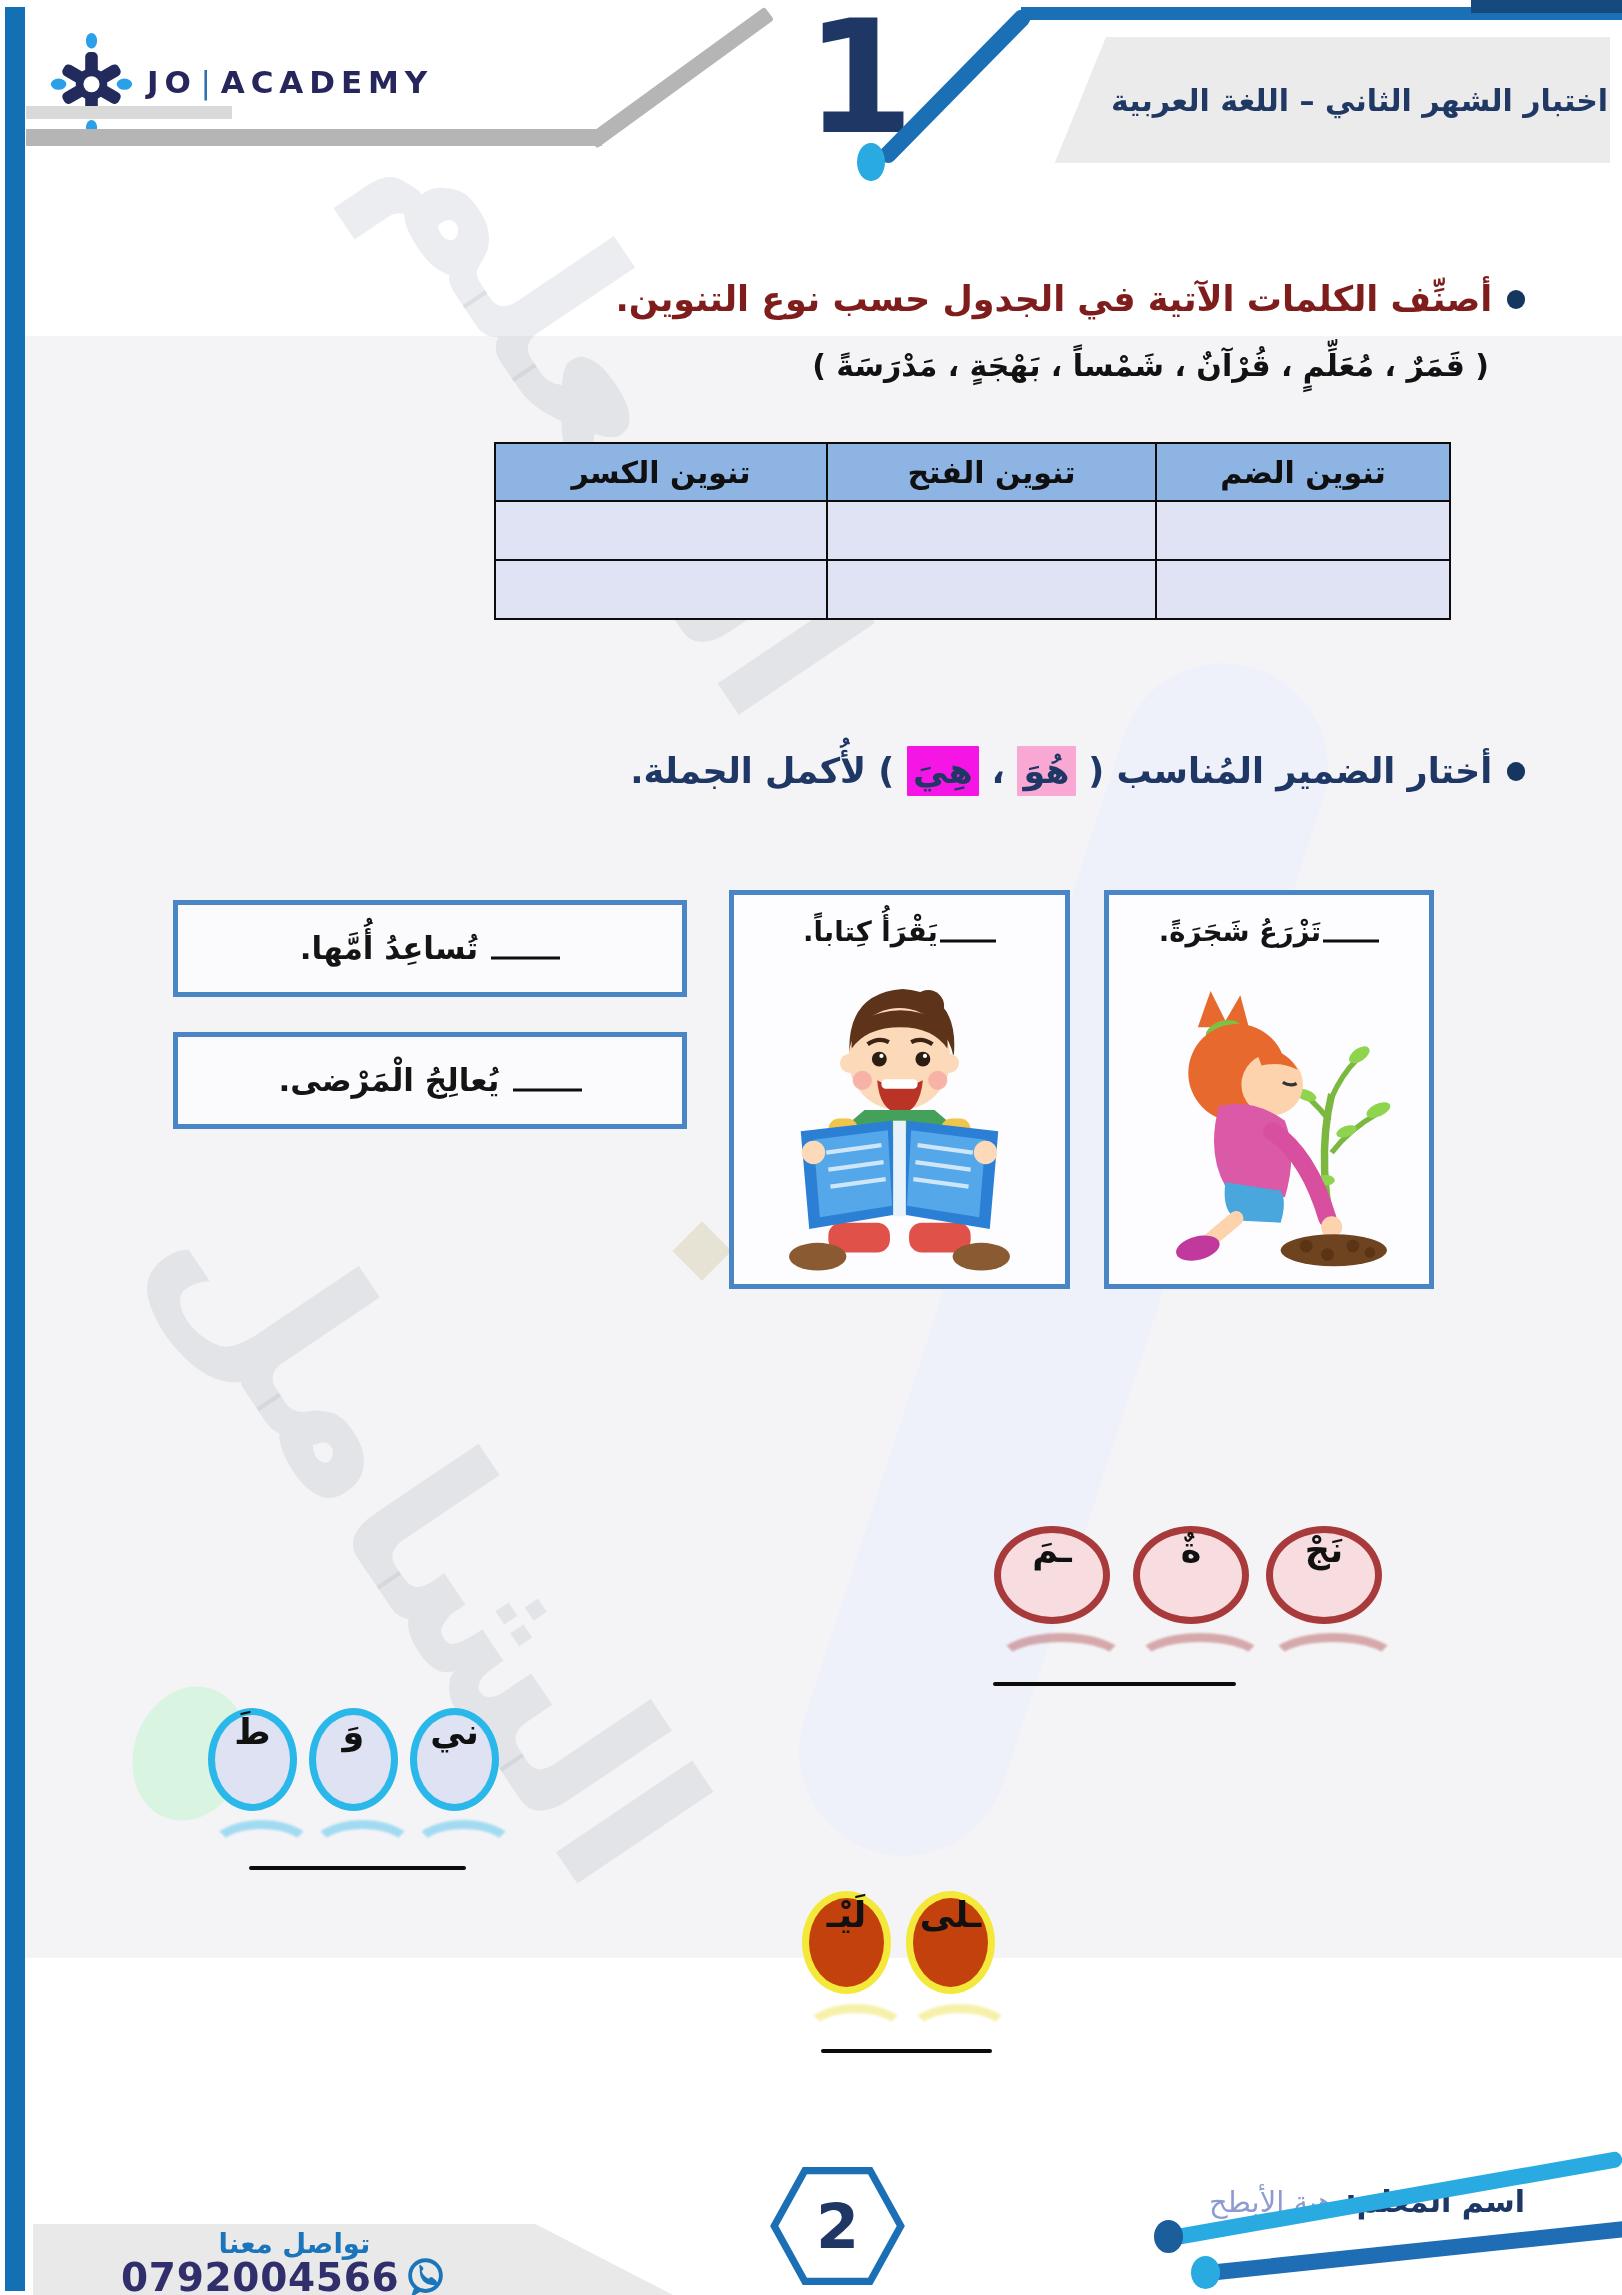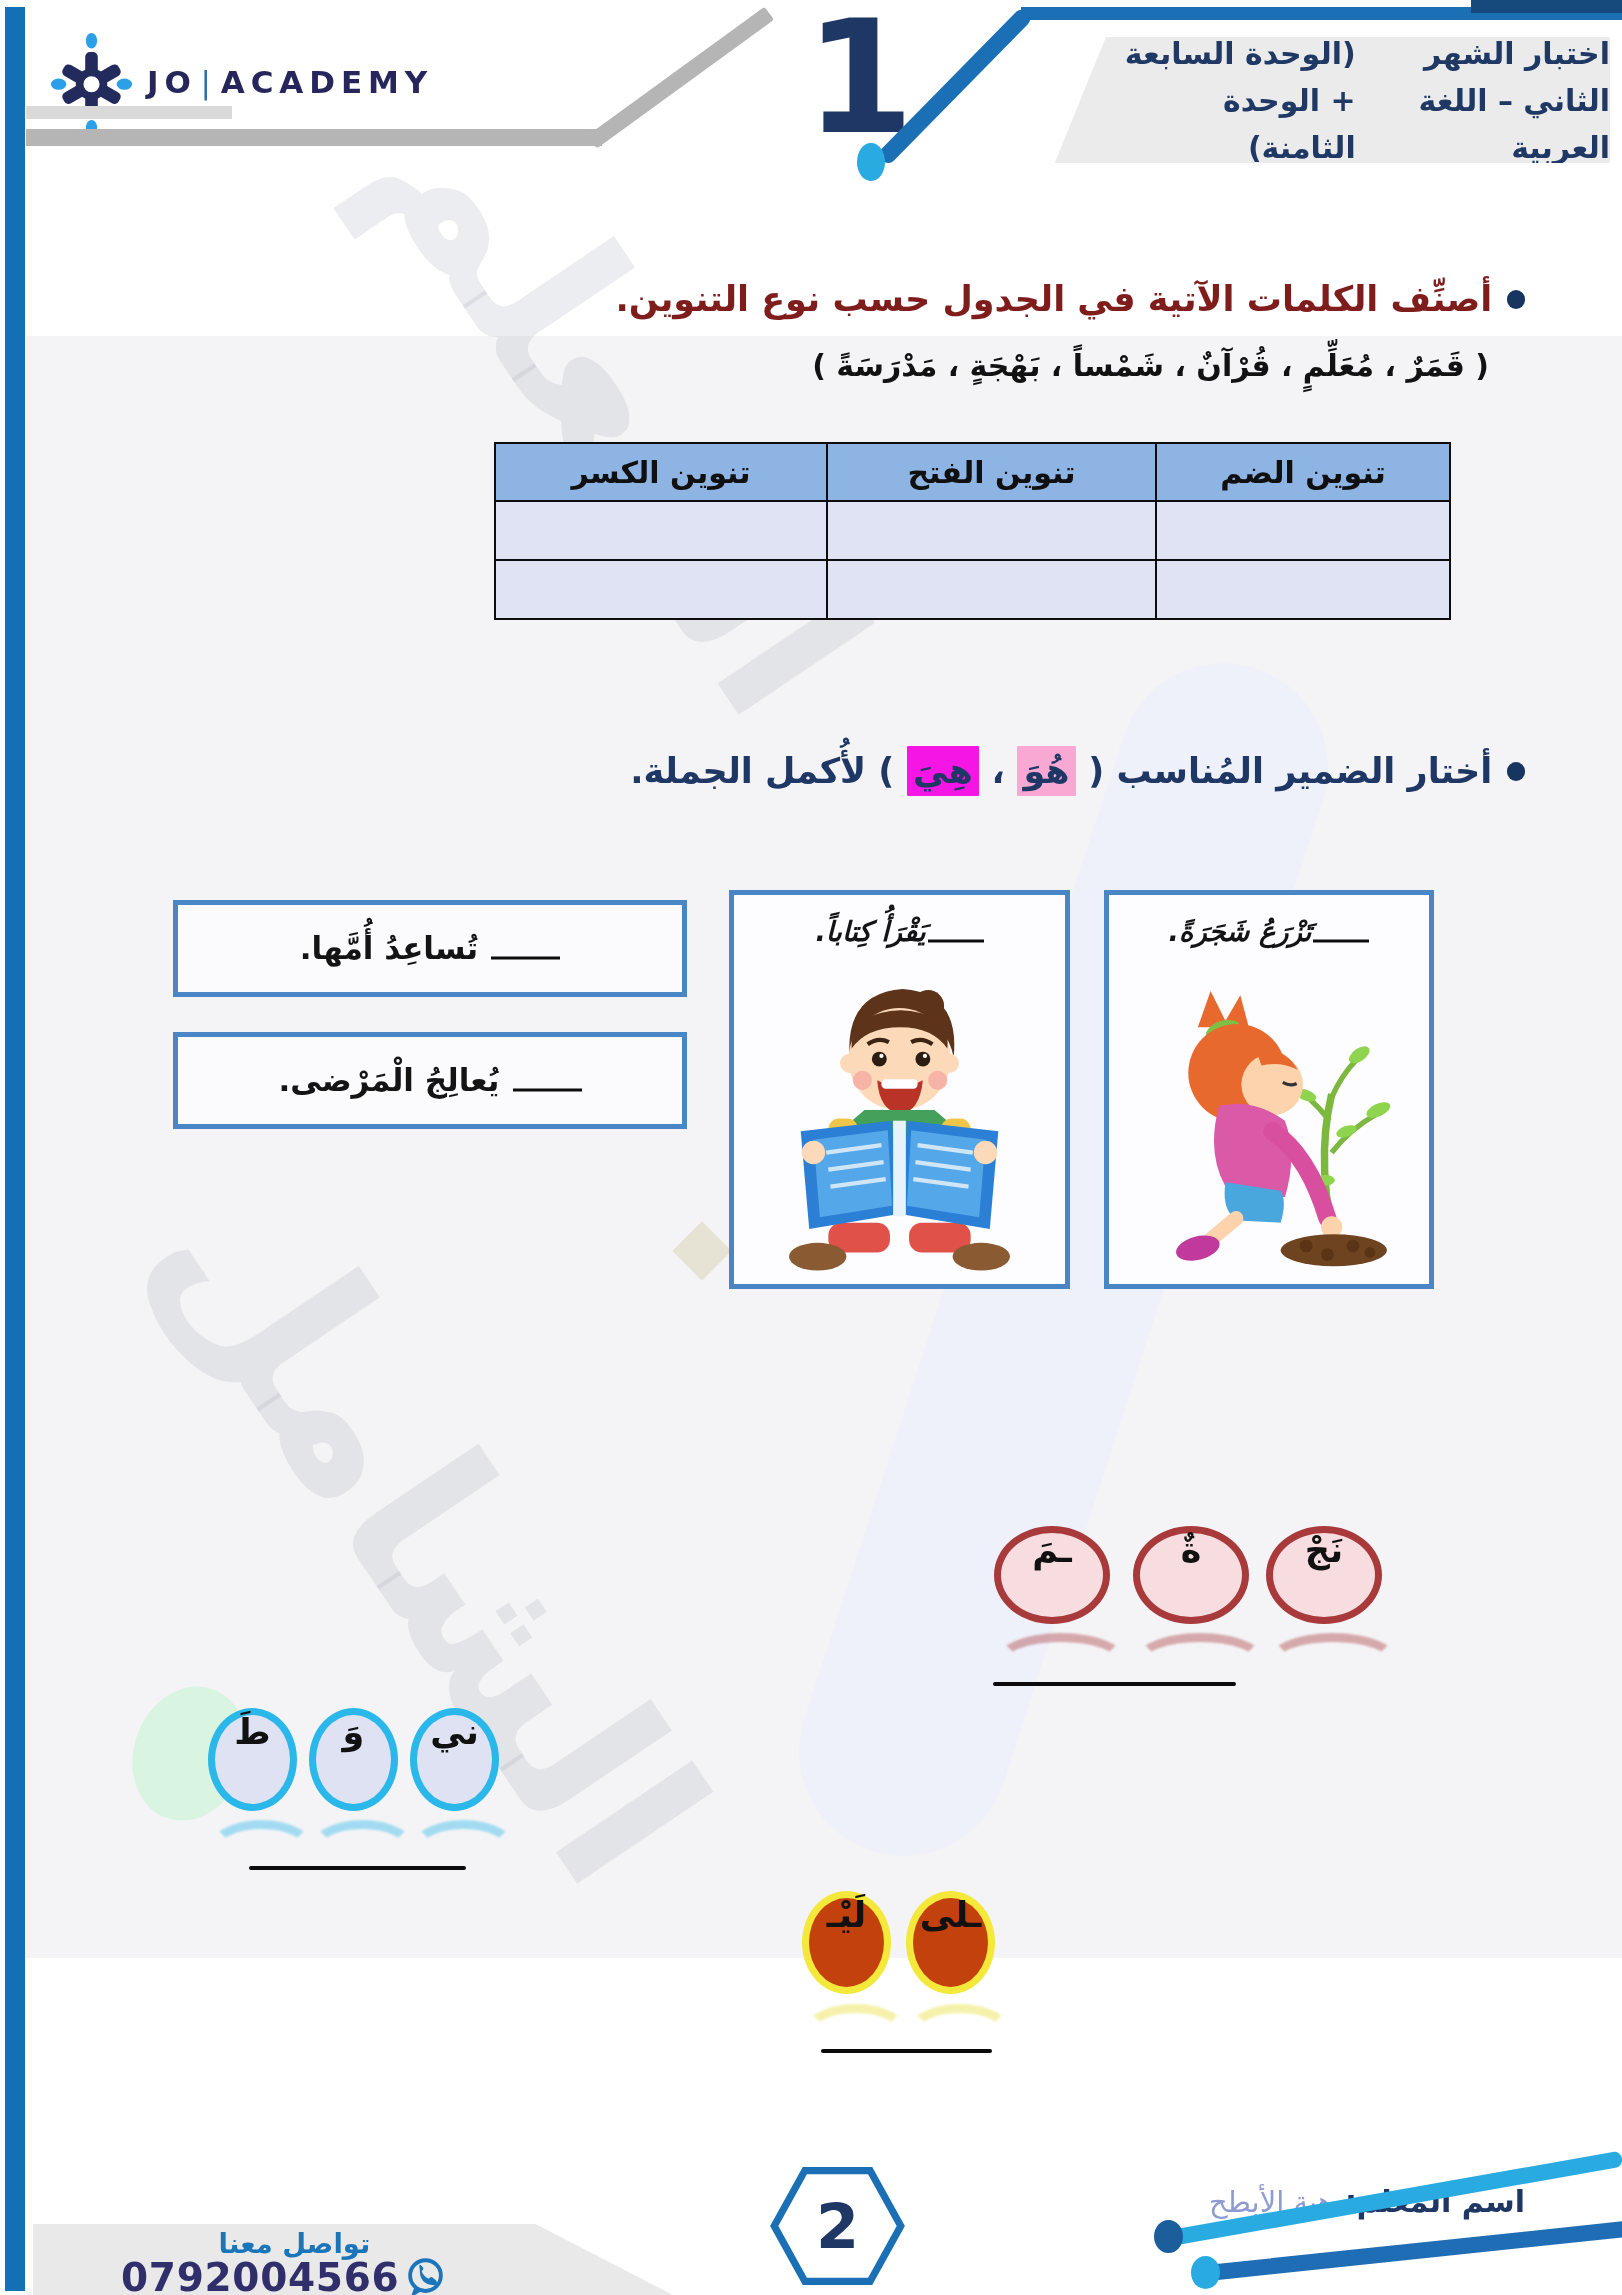--- a/index.html
+++ b/index.html
@@ -53,21 +53,21 @@
   .tanwin-table{border:2.6px solid #0d0d0d;}
 
   
   .sent-box{width:514px;height:97px;border:5.9px solid #4a86c5;background:#fbfbfd;display:flex;align-items:center;justify-content:center;direction:rtl;gap:13px;box-sizing:border-box;left:173px;}
   .sent-text{font-size:31px;font-weight:bold;color:#141414;line-height:1.5;}
   .blank{display:inline-block;width:69px;height:6.5px;border-bottom:3.9px solid #0d0d0d;transform:translateY(6.5px);}
   .blank-s{width:56px;}
   .card{border:5.9px solid #4a86c5;background:#fdfdff;box-sizing:border-box;z-index:2;}
   .card-boy{left:729px;top:890px;width:341px;height:399px;}
   .card-girl{left:1104px;top:890px;width:330px;height:399px;}
-  .card-caption{position:absolute;left:0;top:15.7px;width:100%;display:flex;justify-content:center;align-items:center;gap:2px;direction:rtl;font-style:italic;}
+  .card-caption{position:absolute;left:0;top:15.7px;width:100%;display:flex;justify-content:center;align-items:center;gap:2px;direction:rtl;}
   .card-caption .sent-text{font-size:27.5px;}
   .card-art{position:absolute;left:0;bottom:3.9px;width:100%;}
 
   
   .bub{position:absolute;border-radius:50%;display:flex;align-items:flex-start;justify-content:center;box-sizing:border-box;z-index:2;}
   .bub-letter{font-size:35px;font-weight:bold;color:#111;direction:rtl;line-height:1;}
   .bub-red{width:116px;height:98px;border:7.2px solid #a93a3c;background:#f7dde0;}
   .bub-blue{width:89px;height:103px;border:7.9px solid #2ab7ea;background:#dee2f3;}
   .bub-yellow{width:89px;height:103px;border:7.9px solid #f4e93a;background:#c2410c;}
   .refl{position:absolute;border:9.2px solid transparent;border-radius:50%;height:42px;opacity:.4;filter:blur(1.3px);z-index:1;}
@@ -122,21 +122,20 @@
   <div class="abs gray-bar2"></div>
   <div class="abs gray-diag"></div>
   <div class="abs big-one">1</div>
   <div class="abs blue-top-bar"></div>
   <div class="abs corner-rect"></div>
   <div class="abs blue-diag"></div>
   <div class="abs blue-dot"></div>
   <div class="abs title-box">
     <div class="title-inner">
       <div class="title-line">اختبار الشهر الثاني – اللغة العربية</div>
-      <div class="title-line">(الوحدة السابعة + الوحدة الثامنة)</div>
     </div>
   </div>
 
   <div class="abs prompt-row q1-prompt z2">
     <div class="bullet"></div>
     <div class="q-blue">أصنِّف الكلمات الآتية في الجدول حسب نوع التنوين.</div>
   </div>
   <div class="abs q1-words z2">( قَمَرٌ ، مُعَلِّمٍ ، قُرْآنٌ ، شَمْساً ، بَهْجَةٍ ، مَدْرَسَةً )</div>
 
   <table class="abs tanwin-table">

